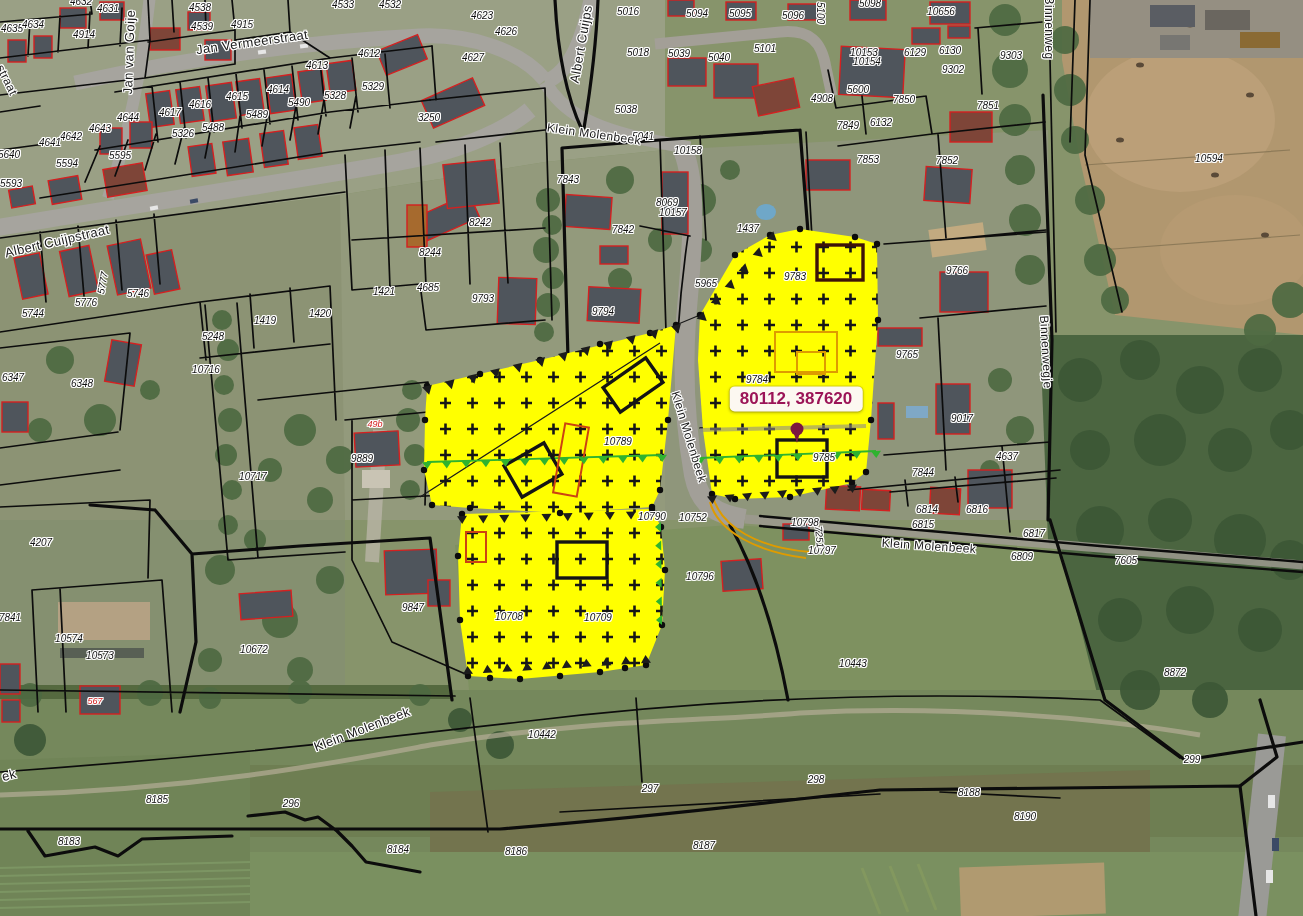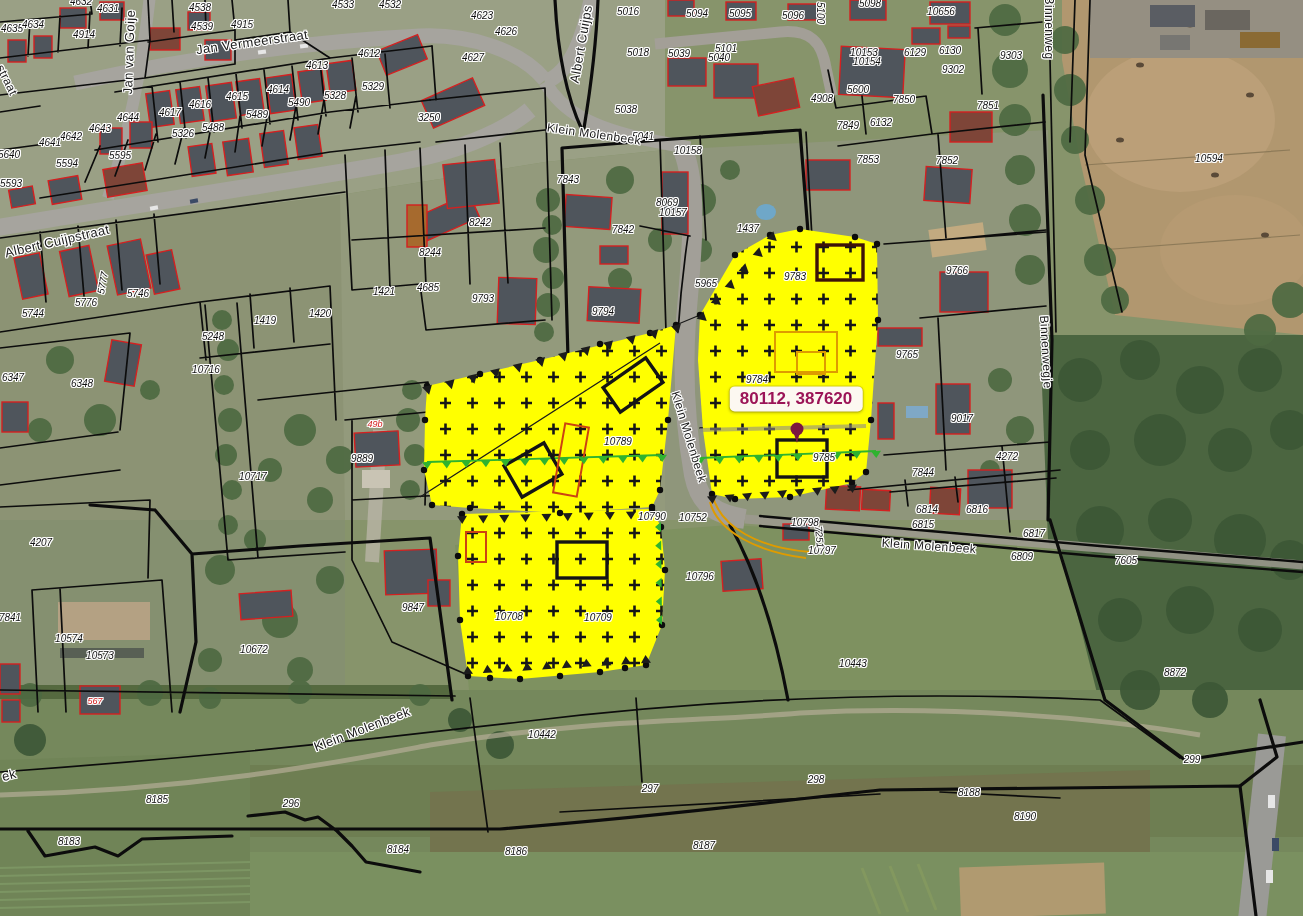--- a/index.html
+++ b/index.html
@@ -469,21 +469,21 @@
       <div class="lbl parcel" style="left: 626px; top: 110px; transform: translate(-50%, -50%) rotate(0deg);">5038</div>
       <div class="lbl parcel" style="left: 643px; top: 137px; transform: translate(-50%, -50%) rotate(0deg);">5041</div>
       <div class="lbl parcel" style="left: 679px; top: 14px; transform: translate(-50%, -50%) rotate(0deg); padding-left: 36px;">5094</div>
       <div class="lbl parcel" style="left: 740px; top: 14px; transform: translate(-50%, -50%) rotate(0deg);">5095</div>
       <div class="lbl parcel" style="left: 793px; top: 16px; transform: translate(-50%, -50%) rotate(0deg);">5096</div>
       <div class="lbl parcel" style="left: 870px; top: 4px; transform: translate(-50%, -50%) rotate(0deg);">5098</div>
       <div class="lbl parcel" style="left: 941px; top: 12px; transform: translate(-50%, -50%) rotate(0deg);">10656</div>
       <div class="lbl parcel" style="left: 820px; top: 13px; transform: translate(-50%, -50%) rotate(90deg);">5100</div>
       <div class="lbl parcel" style="left: 679px; top: 54px; transform: translate(-50%, -50%) rotate(0deg);">5039</div>
       <div class="lbl parcel" style="left: 719px; top: 58px; transform: translate(-50%, -50%) rotate(0deg);">5040</div>
-      <div class="lbl parcel" style="left: 726px; top: 49px; transform: translate(-50%, -50%) rotate(0deg);">5101</div>
+      <div class="lbl parcel" style="left: 765px; top: 49px; transform: translate(-50%, -50%) rotate(0deg);">5101</div>
       <div class="lbl parcel" style="left: 864px; top: 53px; transform: translate(-50%, -50%) rotate(0deg);">10153</div>
       <div class="lbl parcel" style="left: 867px; top: 62px; transform: translate(-50%, -50%) rotate(0deg);">10154</div>
       <div class="lbl parcel" style="left: 915px; top: 53px; transform: translate(-50%, -50%) rotate(0deg);">6129</div>
       <div class="lbl parcel" style="left: 950px; top: 51px; transform: translate(-50%, -50%) rotate(0deg);">6130</div>
       <div class="lbl parcel" style="left: 953px; top: 70px; transform: translate(-50%, -50%) rotate(0deg);">9302</div>
       <div class="lbl parcel" style="left: 858px; top: 90px; transform: translate(-50%, -50%) rotate(0deg);">5600</div>
       <div class="lbl parcel" style="left: 822px; top: 99px; transform: translate(-50%, -50%) rotate(0deg);">4908</div>
       <div class="lbl parcel" style="left: 904px; top: 100px; transform: translate(-50%, -50%) rotate(0deg);">7850</div>
       <div class="lbl parcel" style="left: 848px; top: 126px; transform: translate(-50%, -50%) rotate(0deg);">7849</div>
       <div class="lbl parcel" style="left: 881px; top: 123px; transform: translate(-50%, -50%) rotate(0deg);">6132</div>
@@ -530,21 +530,21 @@
       <div class="lbl parcel" style="left: 652px; top: 517px; transform: translate(-50%, -50%) rotate(0deg);">10790</div>
       <div class="lbl parcel" style="left: 693px; top: 518px; transform: translate(-50%, -50%) rotate(0deg);">10752</div>
       <div class="lbl parcel" style="left: 789px; top: 523px; transform: translate(-50%, -50%) rotate(0deg); margin-left: 16px;">10798</div>
       <div class="lbl parcel" style="left: 822px; top: 551px; transform: translate(-50%, -50%) rotate(0deg);">10797</div>
       <div class="lbl parcel" style="left: 700px; top: 577px; transform: translate(-50%, -50%) rotate(0deg);">10796</div>
       <div class="lbl parcel" style="left: 927px; top: 510px; transform: translate(-50%, -50%) rotate(0deg);">6814</div>
       <div class="lbl parcel" style="left: 923px; top: 525px; transform: translate(-50%, -50%) rotate(0deg);">6815</div>
       <div class="lbl parcel" style="left: 977px; top: 510px; transform: translate(-50%, -50%) rotate(0deg);">6816</div>
       <div class="lbl parcel" style="left: 853px; top: 664px; transform: translate(-50%, -50%) rotate(0deg);">10443</div>
       <div class="lbl parcel" style="left: 819px; top: 537px; transform: translate(-50%, -50%) rotate(85deg);">7251</div>
-      <div class="lbl parcel" style="left: 1007px; top: 457px; transform: translate(-50%, -50%) rotate(0deg);">4272</div>
+      <div class="lbl parcel" style="left: 1007px; top: 457px; transform: translate(-50%, -50%) rotate(0deg);">4637</div>
       <div class="lbl parcel" style="left: 1034px; top: 534px; transform: translate(-50%, -50%) rotate(0deg);">6817</div>
       <div class="lbl parcel" style="left: 1022px; top: 557px; transform: translate(-50%, -50%) rotate(0deg);">6809</div>
       <div class="lbl parcel" style="left: 1126px; top: 561px; transform: translate(-50%, -50%) rotate(0deg);">7605</div>
       <div class="lbl parcel" style="left: 1175px; top: 673px; transform: translate(-50%, -50%) rotate(0deg);">8872</div>
       <div class="lbl parcel" style="left: 542px; top: 735px; transform: translate(-50%, -50%) rotate(0deg);">10442</div>
       <div class="lbl parcel" style="left: 157px; top: 800px; transform: translate(-50%, -50%) rotate(0deg);">8185</div>
       <div class="lbl parcel" style="left: 291px; top: 804px; transform: translate(-50%, -50%) rotate(0deg);">296</div>
       <div class="lbl parcel" style="left: 69px; top: 842px; transform: translate(-50%, -50%) rotate(0deg);">8183</div>
       <div class="lbl parcel" style="left: 398px; top: 850px; transform: translate(-50%, -50%) rotate(0deg);">8184</div>
       <div class="lbl parcel" style="left: 650px; top: 789px; transform: translate(-50%, -50%) rotate(0deg);">297</div>

